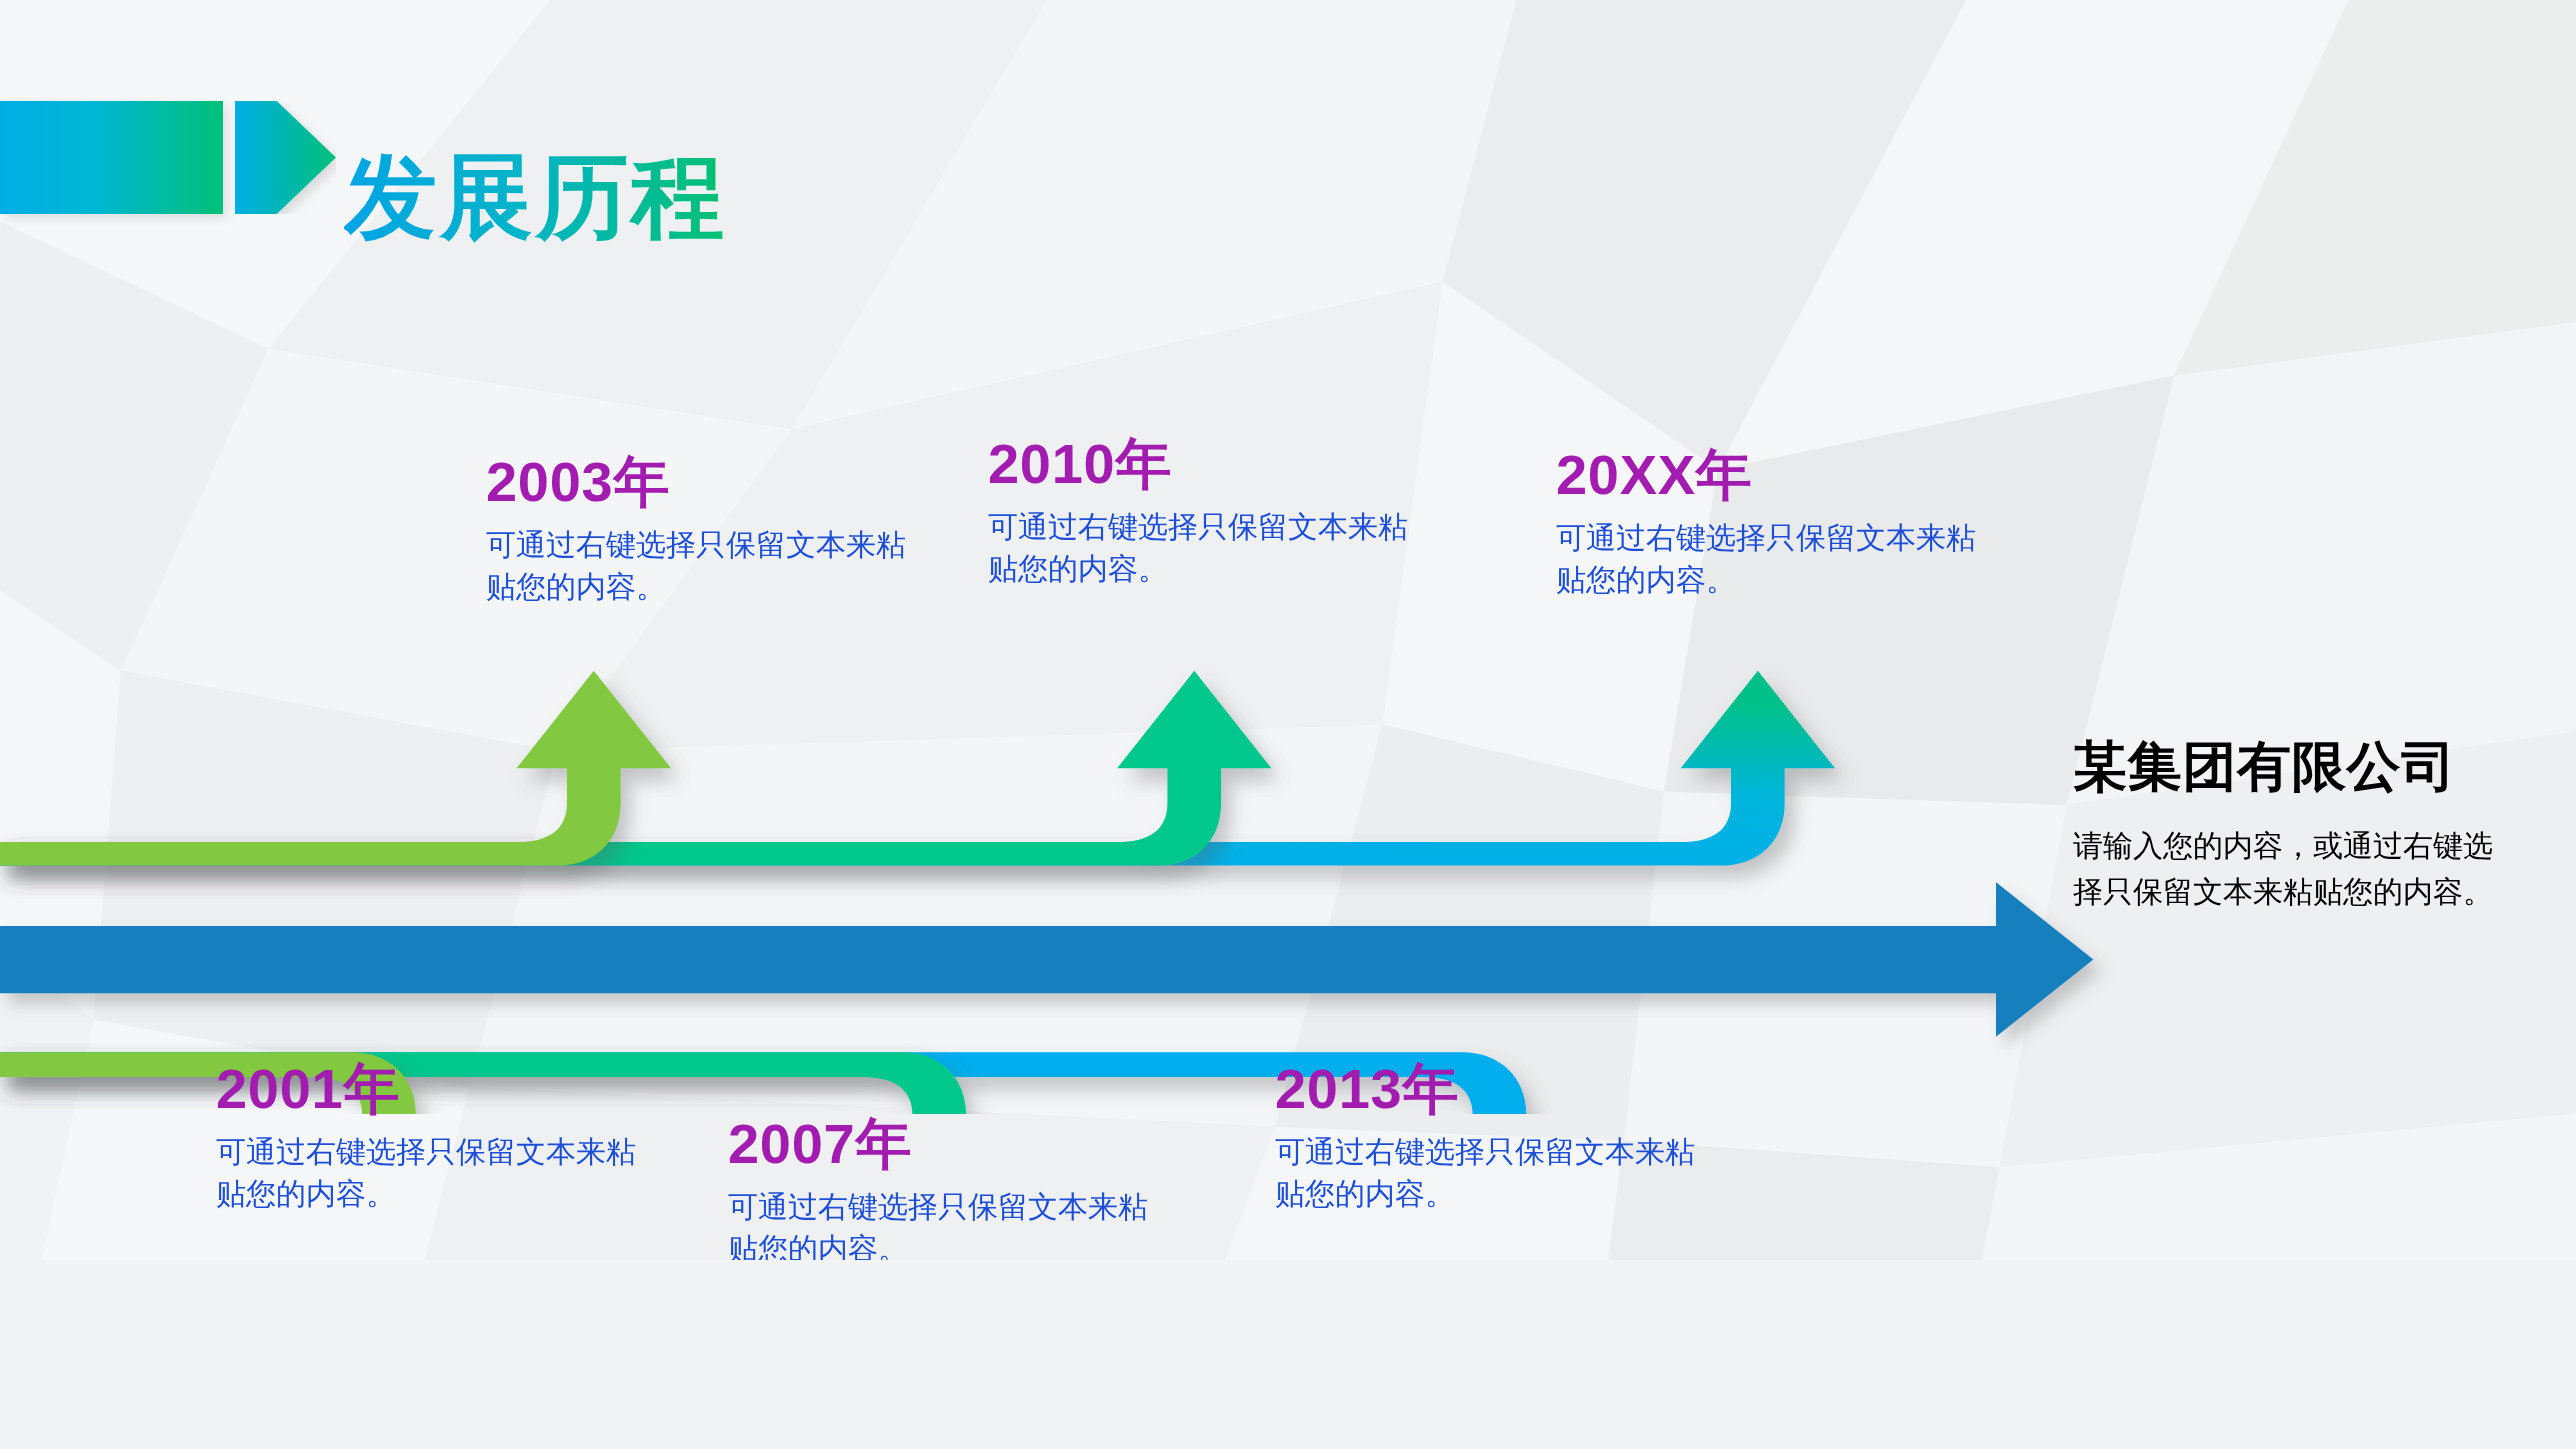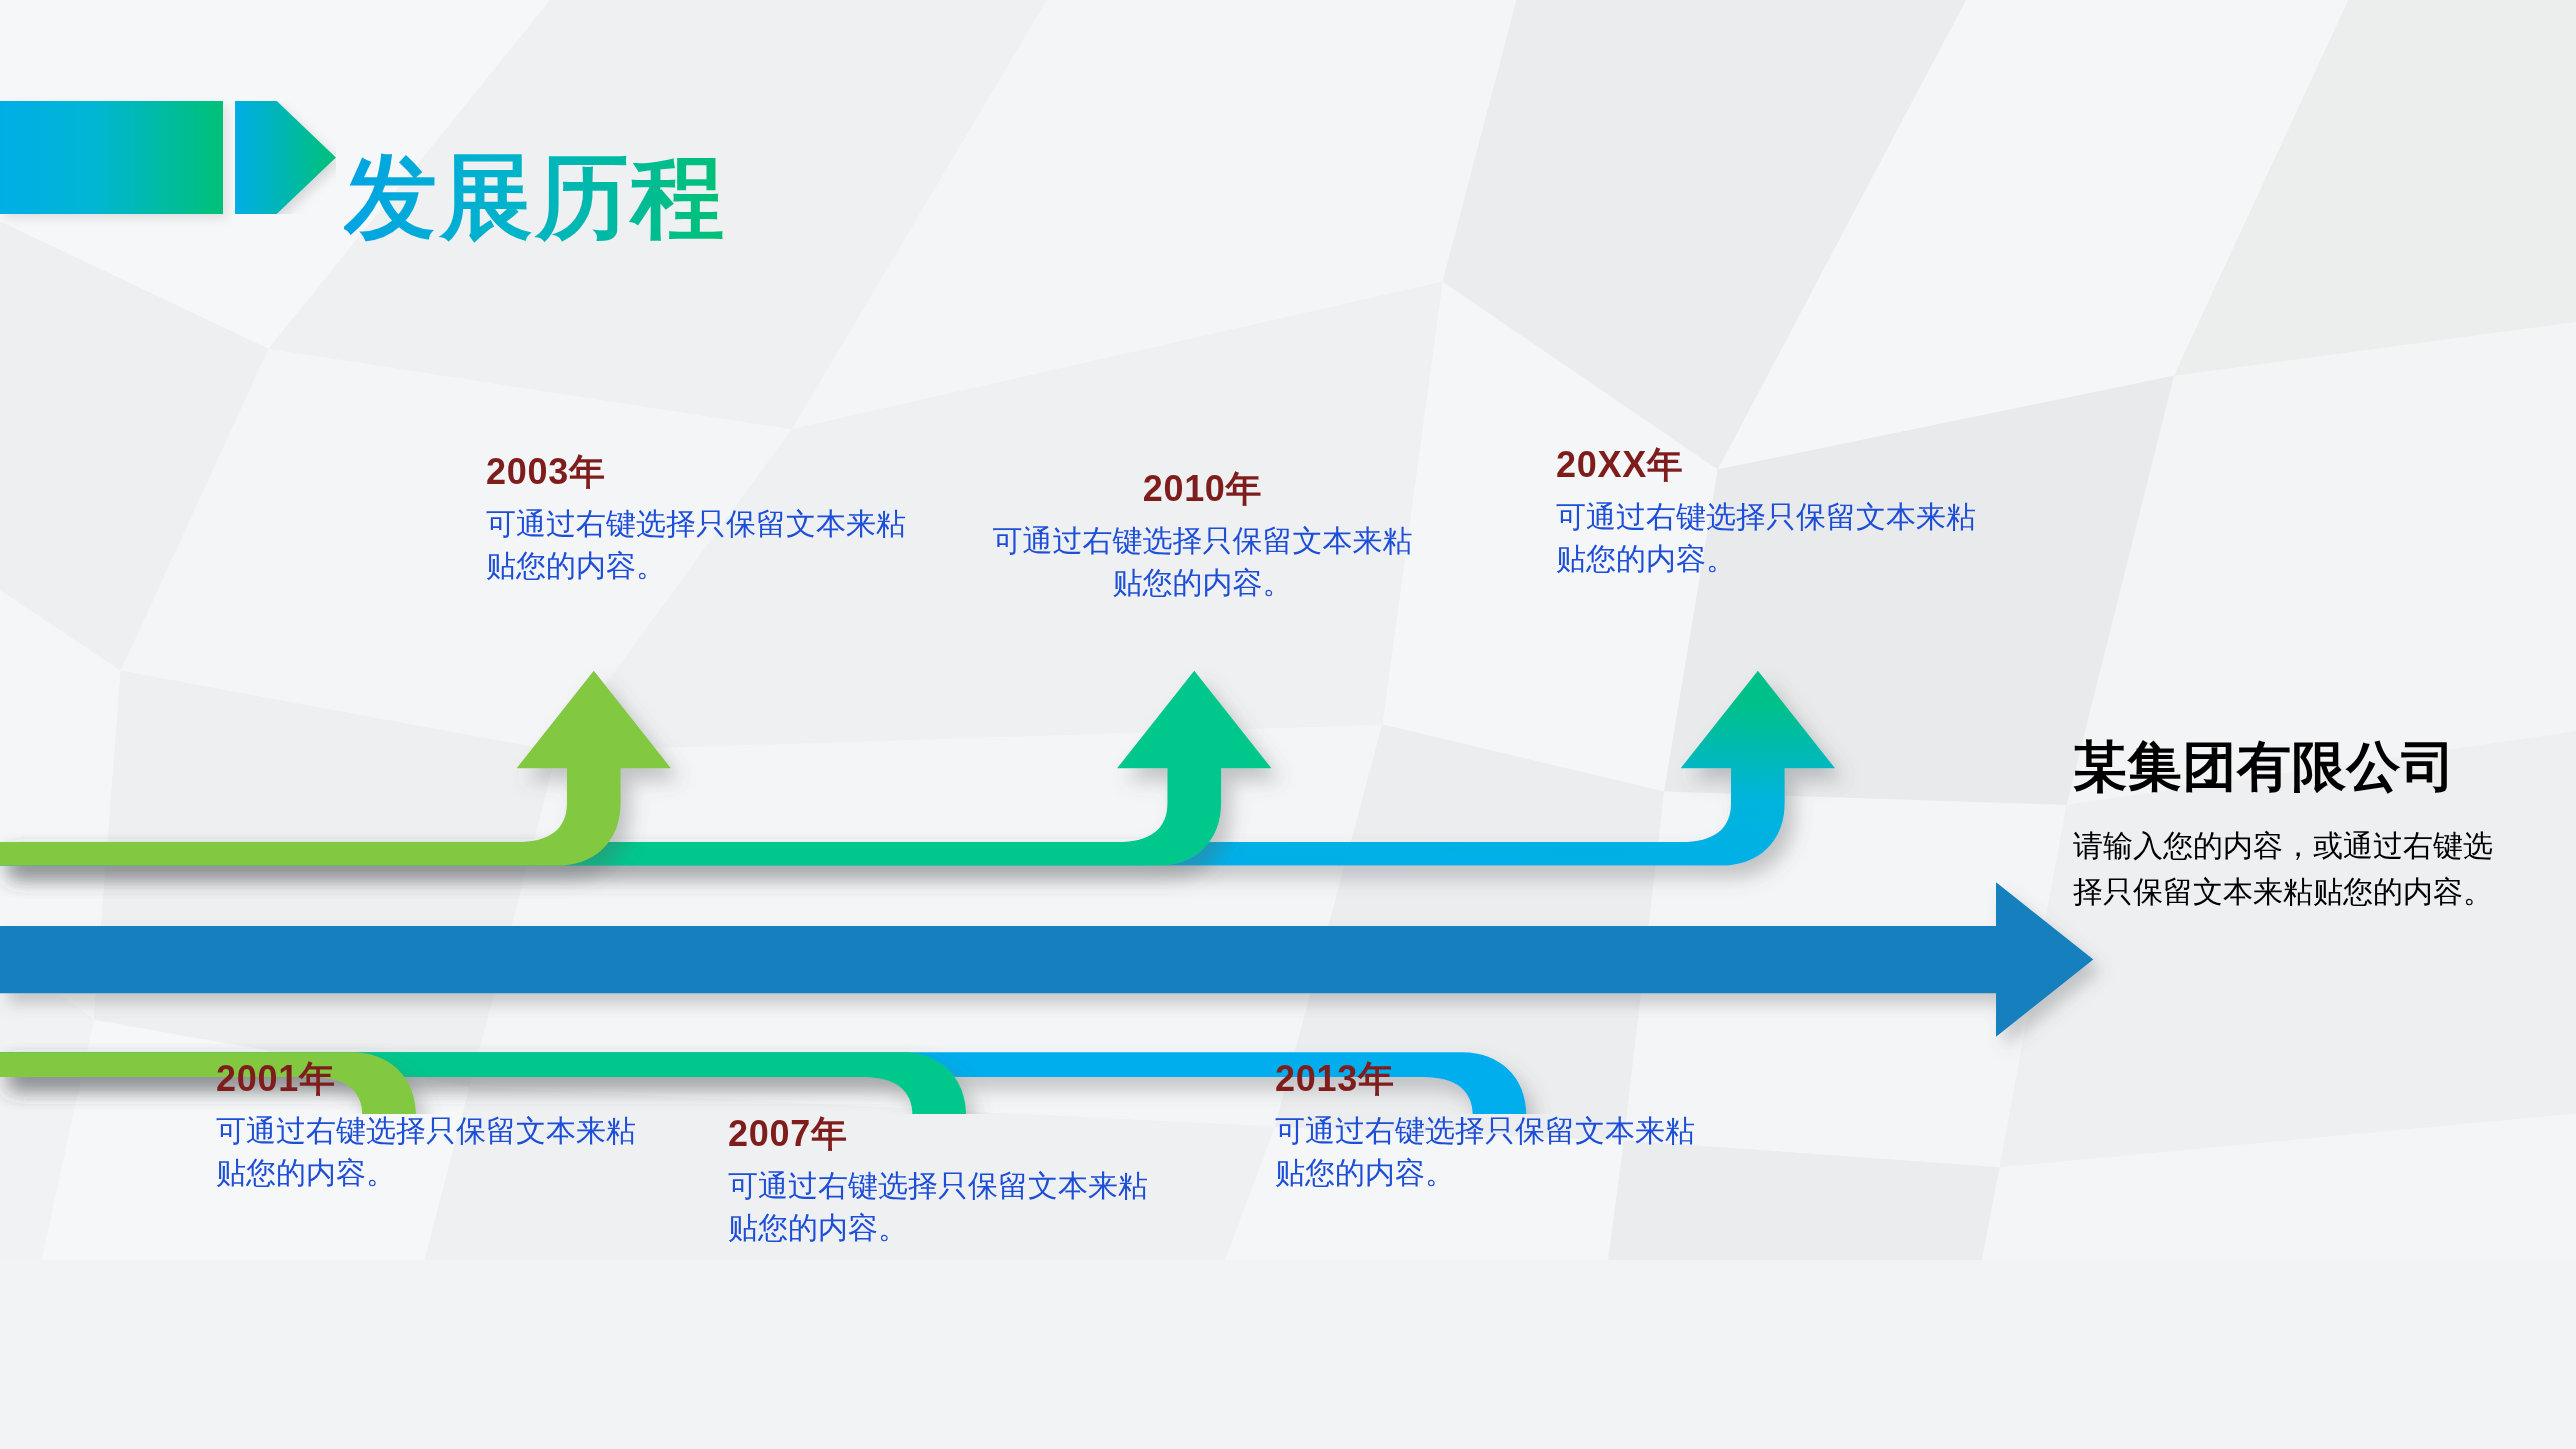--- a/index.html
+++ b/index.html
@@ -50,41 +50,41 @@
   
   #arrows {
     position: absolute;
     left: 0; top: 644px;
     width: 2147px; height: 470px;
   }
 
   
   .milestone { position: absolute; }
   .ms-year {
-    font-size: 36px;
+    font-size: 56px;
     font-weight: 700;
-    color: #7f1d1d;
+    color: #a21caf;
     line-height: 1.05;
     margin: 0 0 12px 0;
     white-space: nowrap;
     letter-spacing: 0.7px;
   }
   .ms-body {
     font-size: 30px;
     color: #1d4ed8;
     line-height: 1.42;
     margin: 0;
     width: 429px;
   }
   .ms-top { }
   .ms-bottom { }
 
   
   #ms-2003 { left: 486px; top: 453px; }
-  #ms-2010 { left: 988px; top: 470px; text-align: center; }
+  #ms-2010 { left: 988px; top: 435px; }
   #ms-20xx { left: 1548px; top: 446px; margin-left: 8px; }
   
   #ms-2001 { left: 208px;  top: 1060px; margin-left: 8px; }
   #ms-2007 { left: 728px; top: 1115px; }
   #ms-2013 { left: 1275px; top: 1060px; }
 
   
   #company {
     position: absolute;
     left: 2073px; top: 738px;

